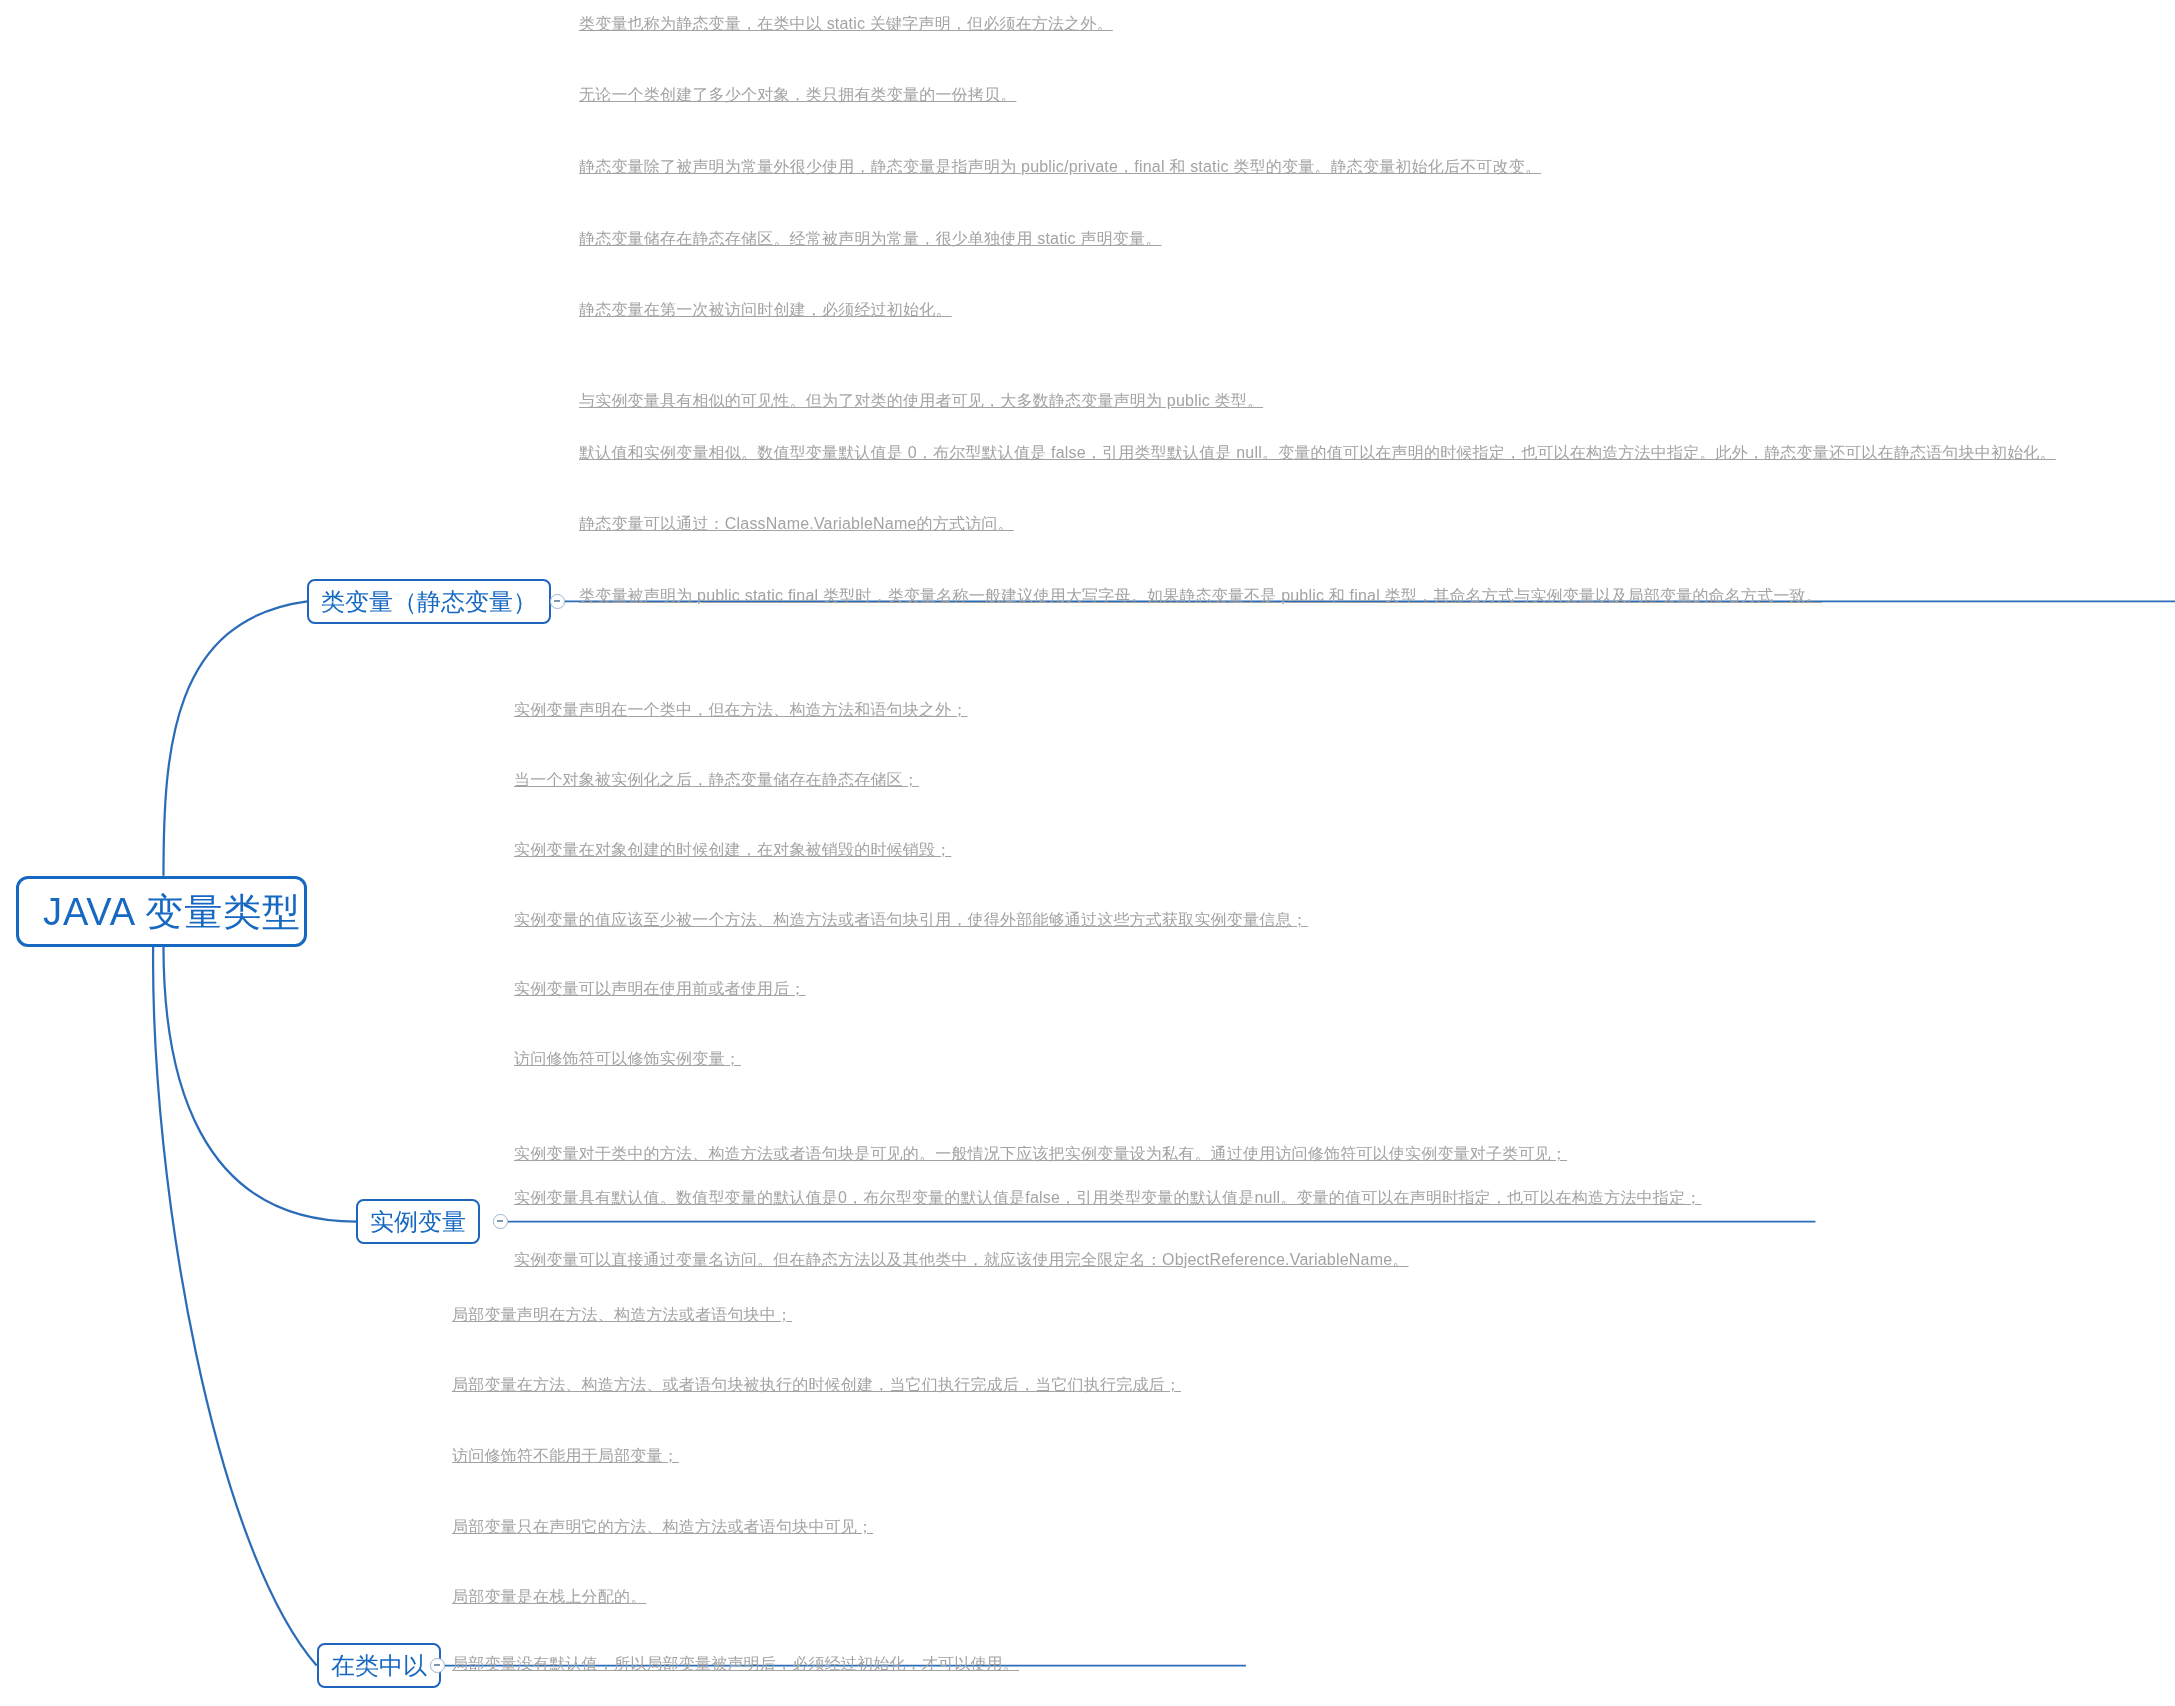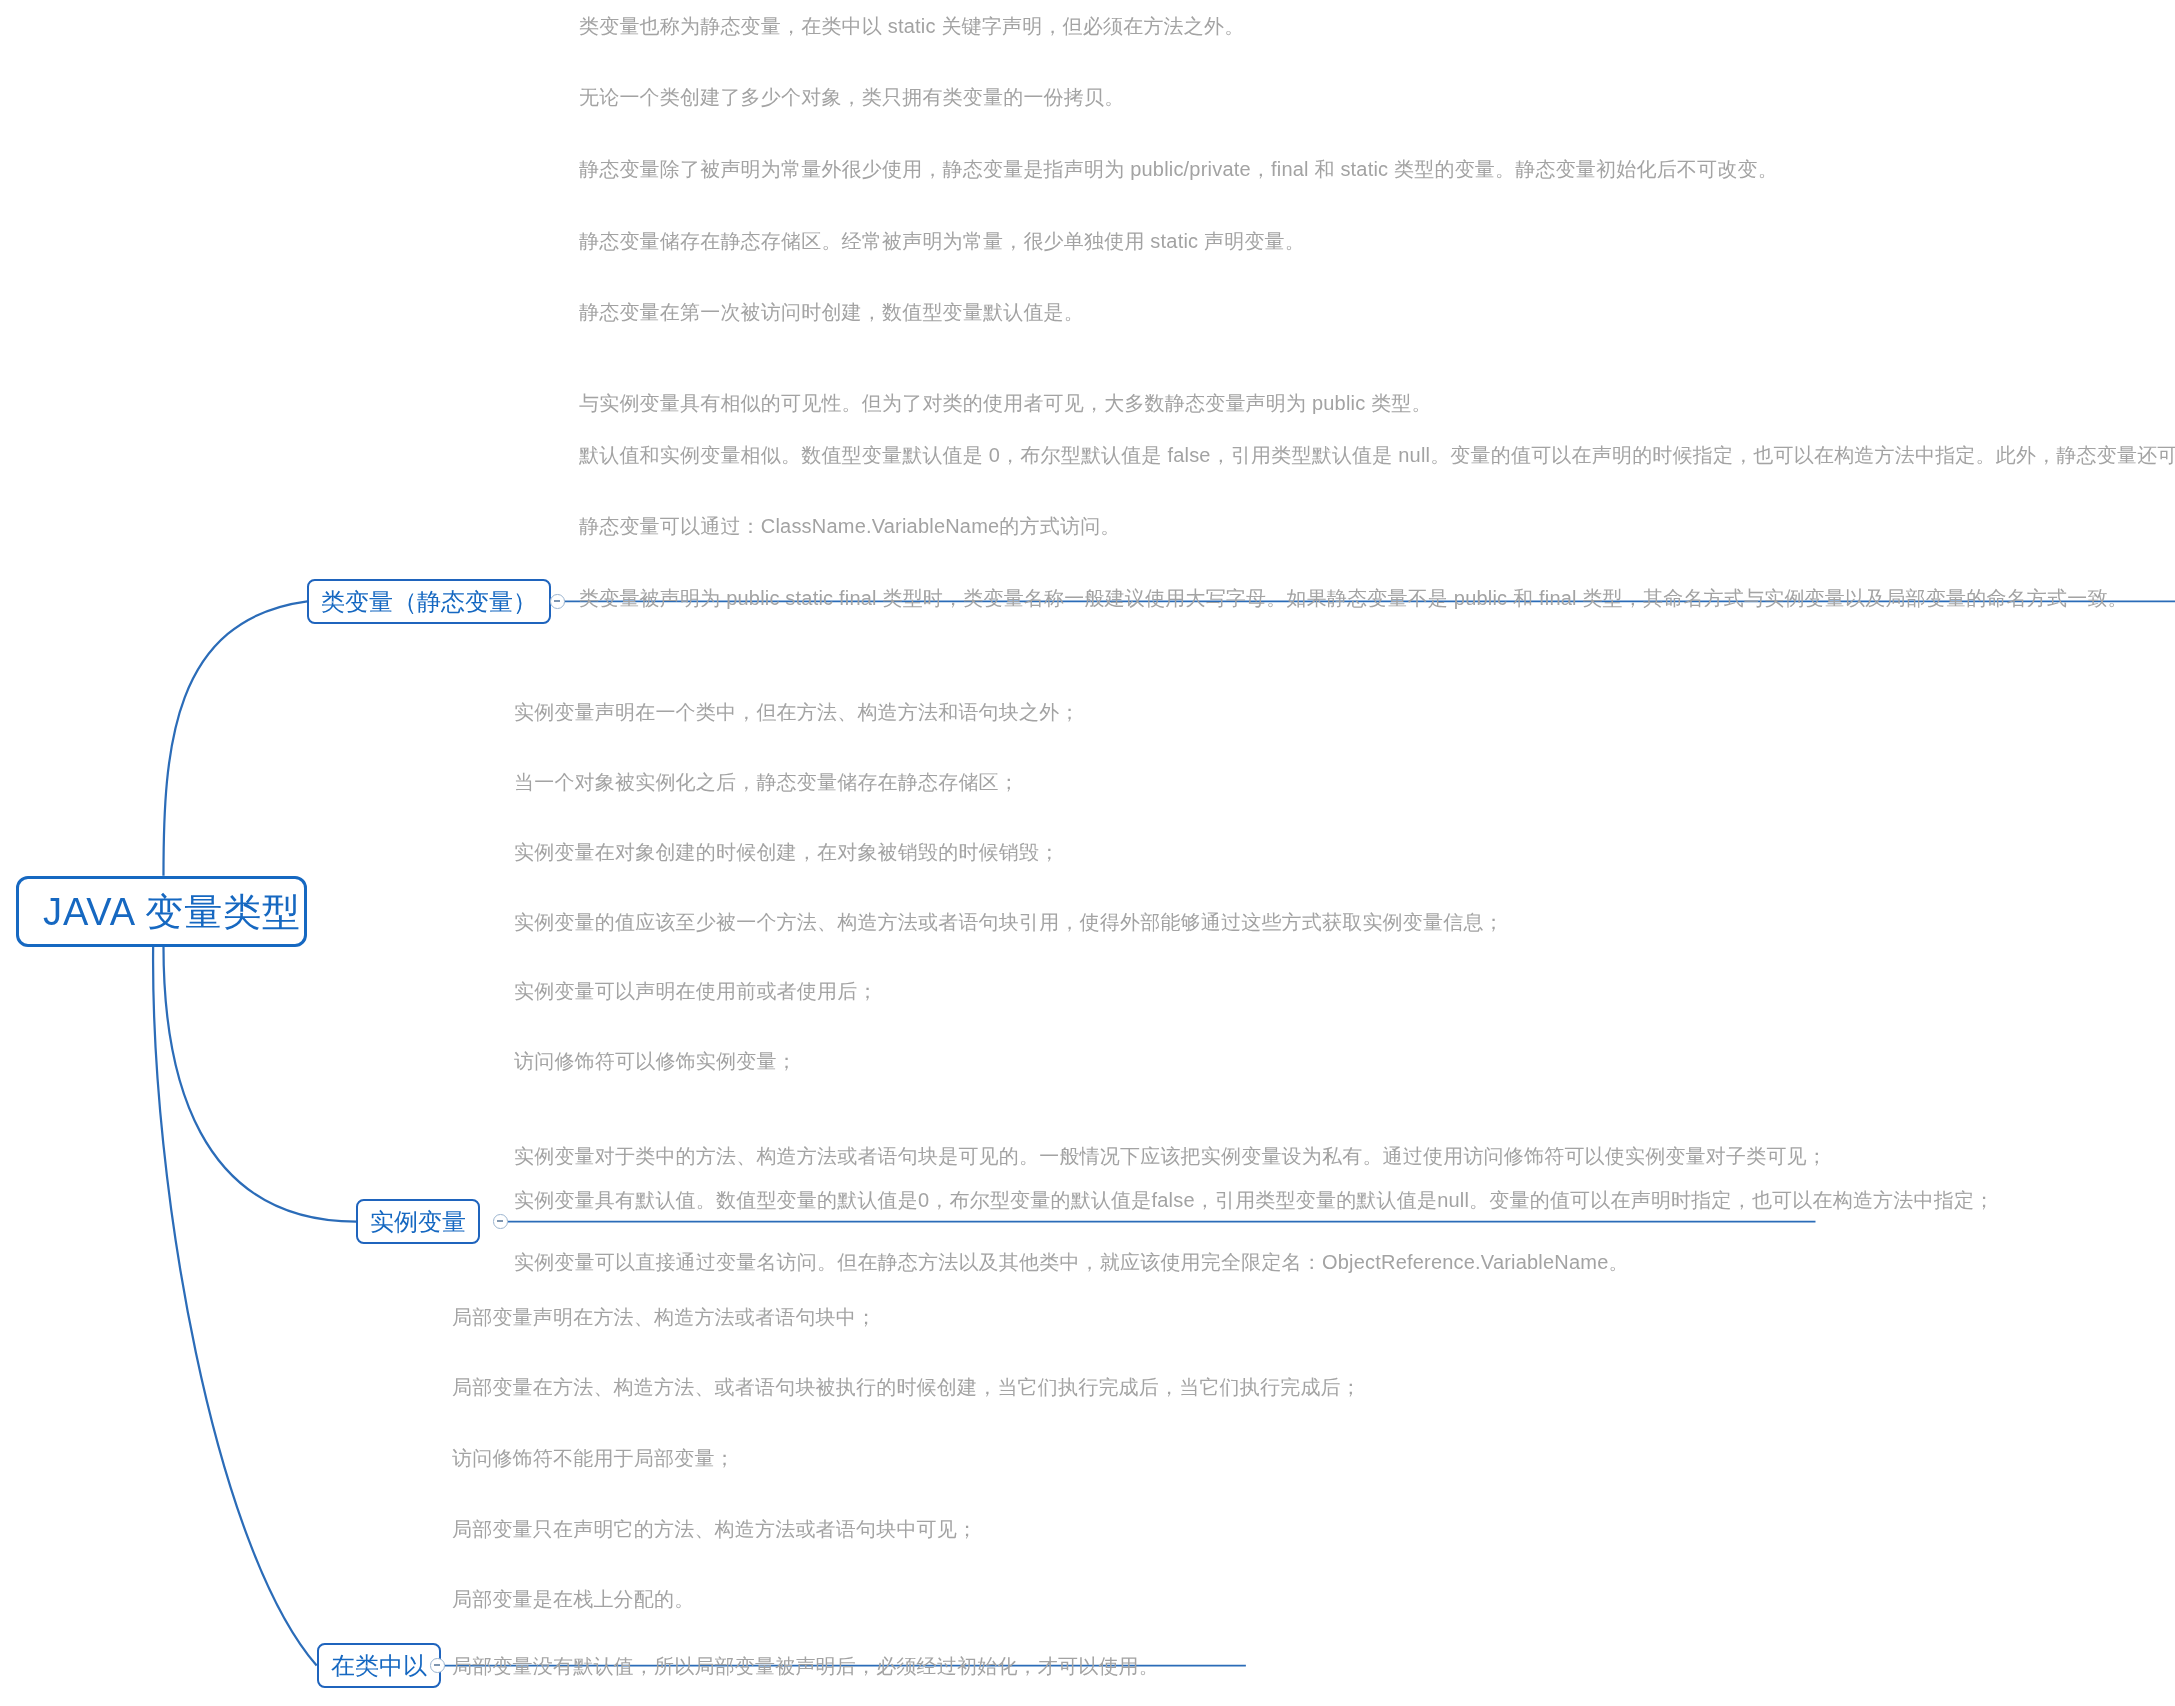--- a/index.html
+++ b/index.html
@@ -92,25 +92,26 @@
     height: 1.4px;
     background: #7f96b0;
   }
   #toggle-0 { left: 550px; top: 594px; }
   #toggle-1 { left: 493px; top: 1214px; }
   #toggle-2 { left: 430px; top: 1658px; }
 
   
   .leaf {
     position: absolute;
-    font-size: 20px;
+    font-size: 16px;
     color: #a3a3a3;
     white-space: nowrap;
     line-height: 1;
     letter-spacing: 0.2px;
+    text-decoration: underline;
   }
   .group-0 .leaf { left: 579px; }
   .group-1 .leaf { left: 514px; margin-top: 40px; }
   .group-2 .leaf { left: 452px; }
 </style>
 </head>
 <body>
 
 <div id="canvas">
 
@@ -136,21 +137,21 @@
   <div class="branch-node" id="branch-0">
     <span class="branch-label">类变量（静态变量）</span>
   </div>
   <div class="collapse-toggle" id="toggle-0"></div>
 
   <div class="group-0">
     <div class="leaf" style="top:15.5px">类变量也称为静态变量，在类中以 static 关键字声明，但必须在方法之外。</div>
     <div class="leaf" style="top:87px">无论一个类创建了多少个对象，类只拥有类变量的一份拷贝。</div>
     <div class="leaf" style="top:159px">静态变量除了被声明为常量外很少使用，静态变量是指声明为 public/private，final 和 static 类型的变量。静态变量初始化后不可改变。</div>
     <div class="leaf" style="top:231px">静态变量储存在静态存储区。经常被声明为常量，很少单独使用 static 声明变量。</div>
-    <div class="leaf" style="top:302px">静态变量在第一次被访问时创建，数值型变量默认值是。</div>
+    <div class="leaf" style="top:302px">静态变量在第一次被访问时创建，必须经过初始化。</div>
     <div class="leaf" style="top:393px">与实例变量具有相似的可见性。但为了对类的使用者可见，大多数静态变量声明为 public 类型。</div>
     <div class="leaf" style="top:445px">默认值和实例变量相似。数值型变量默认值是 0，布尔型默认值是 false，引用类型默认值是 null。变量的值可以在声明的时候指定，也可以在构造方法中指定。此外，静态变量还可以在静态语句块中初始化。</div>
     <div class="leaf" style="top:516px">静态变量可以通过：ClassName.VariableName的方式访问。</div>
     <div class="leaf" style="top:588px">类变量被声明为 public static final 类型时，类变量名称一般建议使用大写字母。如果静态变量不是 public 和 final 类型，其命名方式与实例变量以及局部变量的命名方式一致。</div>
   </div>
 
   <div class="branch-node" id="branch-1">
     <span class="branch-label">实例变量</span>
   </div>
   <div class="collapse-toggle" id="toggle-1"></div>

